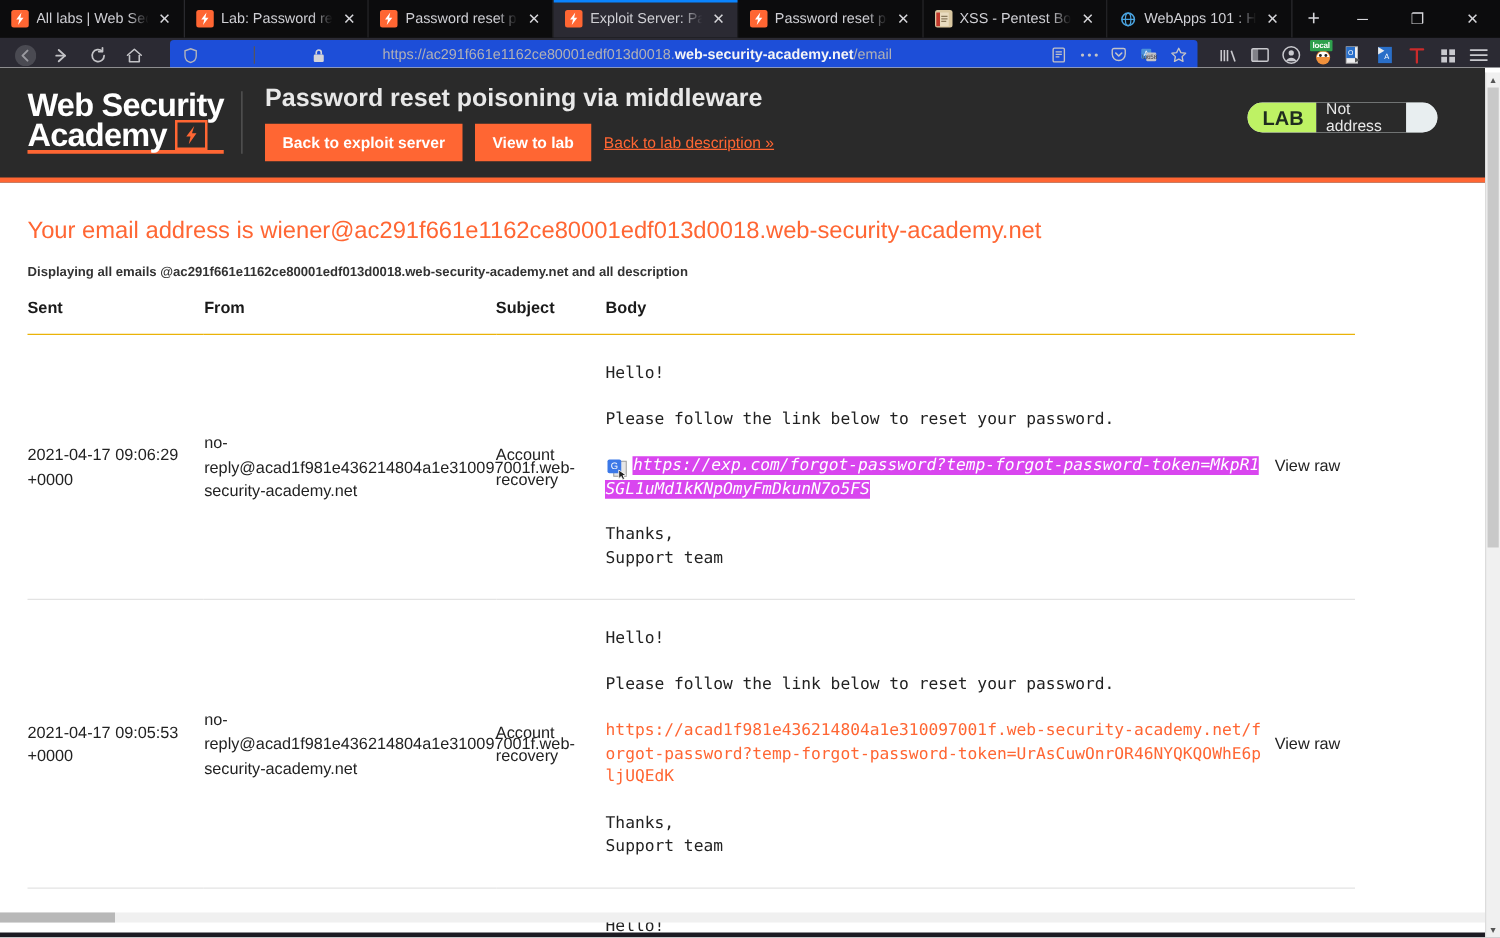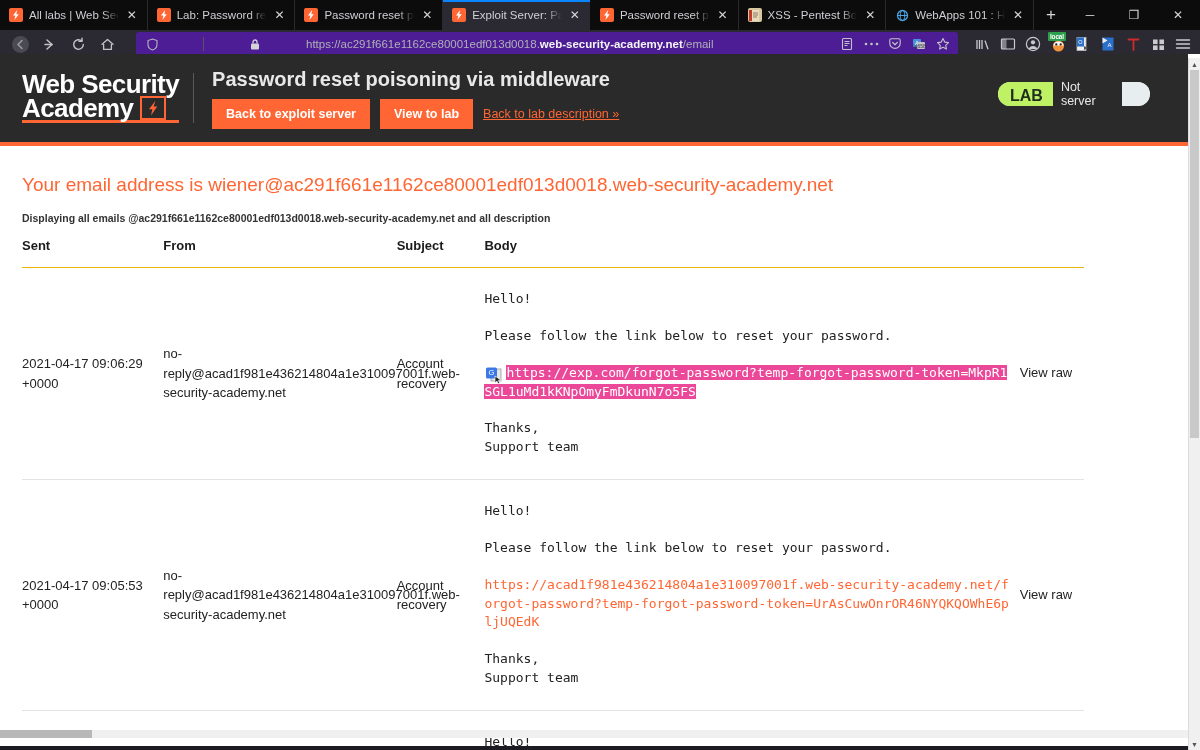--- a/index.html
+++ b/index.html
@@ -75,21 +75,21 @@
   }
   .navbtn {
     width: 29px; height: 24px;
     display:flex; align-items:center; justify-content:center;
     color:#c3c3c7;
   }
   .navbtn.back { color:#8e8e93; }
   .urlbar {
     flex: 1 1 auto;
     height: 24px; margin: 0 4px 0 14px;
-    background:#4c1d95;
+    background:#1d4ed8;
     border-radius: 3px;
     display:flex; align-items:center;
     padding: 0 4px 0 6px;
     min-width:0;
     gap:38px;
   }
   .url-ico { width:20px; height:18px; display:flex; align-items:center; justify-content:center; color:#b5b5bb; flex:0 0 20px;}
   .url-sep { width:1px; height:14px; background:#55545f; margin: 0 3px; flex:0 0 1px;}
   .url-text {
     flex:1 1 auto; min-width:0; overflow:hidden; white-space:nowrap;
@@ -187,21 +187,21 @@
   td.c-from { padding-right: 18px; }
   td.c-body {
     font-family: "DejaVu Sans Mono", monospace;
     font-size: 12px; line-height: 1.45; color:#333;
     white-space: normal; word-break: break-all;
     padding-right: 8px;
   }
   td.c-body .para { margin-bottom: 18px; }
   td.c-body .para:last-child { margin-bottom: 0; }
   .link-orange { color:#ff6633; }
-  .link-sel { background:#ec4899; color:#ffffff; }
+  .link-sel { background:#d946ef; color:#ffffff;font-style:italic; }
   .view-raw { color:#ff6633; font-size:13px; line-height:1.45; }
 
   .drag-ghost {
     display:inline-block; position:relative; width:22px; height:18px;
     vertical-align:bottom; margin-bottom:-2px;
   }
 
   
   .vscroll {
     position:absolute; right:0; top:58px; width:12px; height:692px;
@@ -469,21 +469,21 @@
         <div class="header-main">
           <div class="lab-title">Password reset poisoning via middleware</div>
           <div class="lab-actions">
             <span class="btn">Back to exploit server</span>
             <span class="btn">View to lab</span>
             <span class="link-desc">Back to lab description »</span>
           </div>
         </div>
         <div class="lab-status">
           <span class="lab-chip">LAB</span>
-          <span class="lab-state">Not server</span>
+          <span class="lab-state">Not address</span>
           <span class="lab-knob"></span>
         </div>
       </div>
 
       <div class="content">
         <div class="email-head">Your email address is wiener@ac291f661e1162ce80001edf013d0018.web-security-academy.net</div>
         <div class="email-sub">Displaying all emails @ac291f661e1162ce80001edf013d0018.web-security-academy.net and all description</div>
 
         <table class="emails">
           <colgroup>

